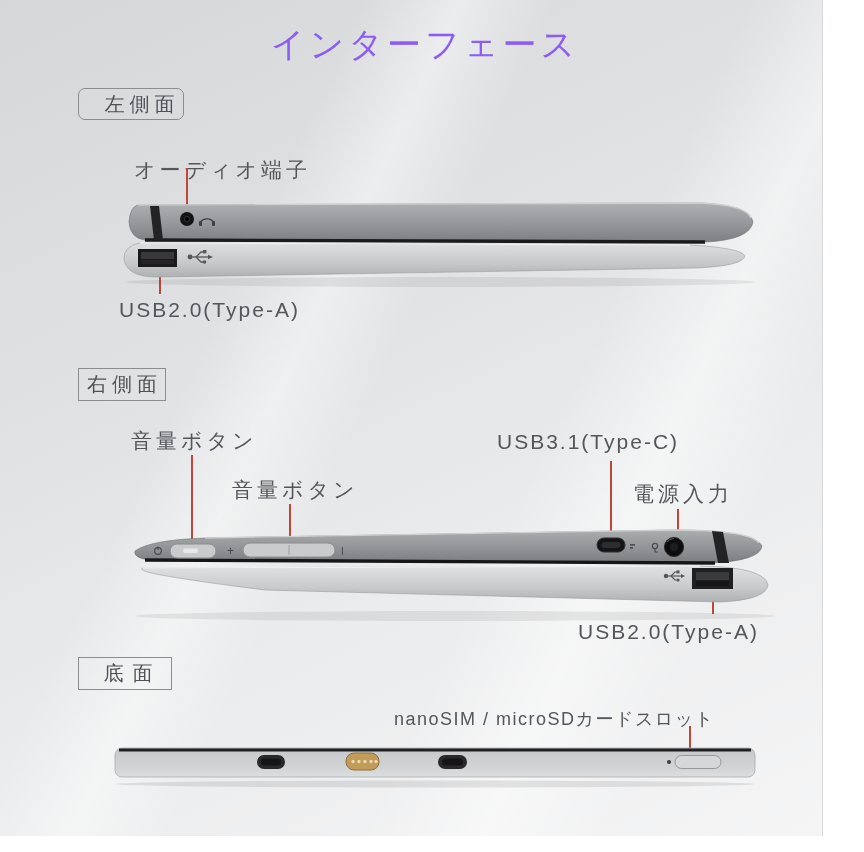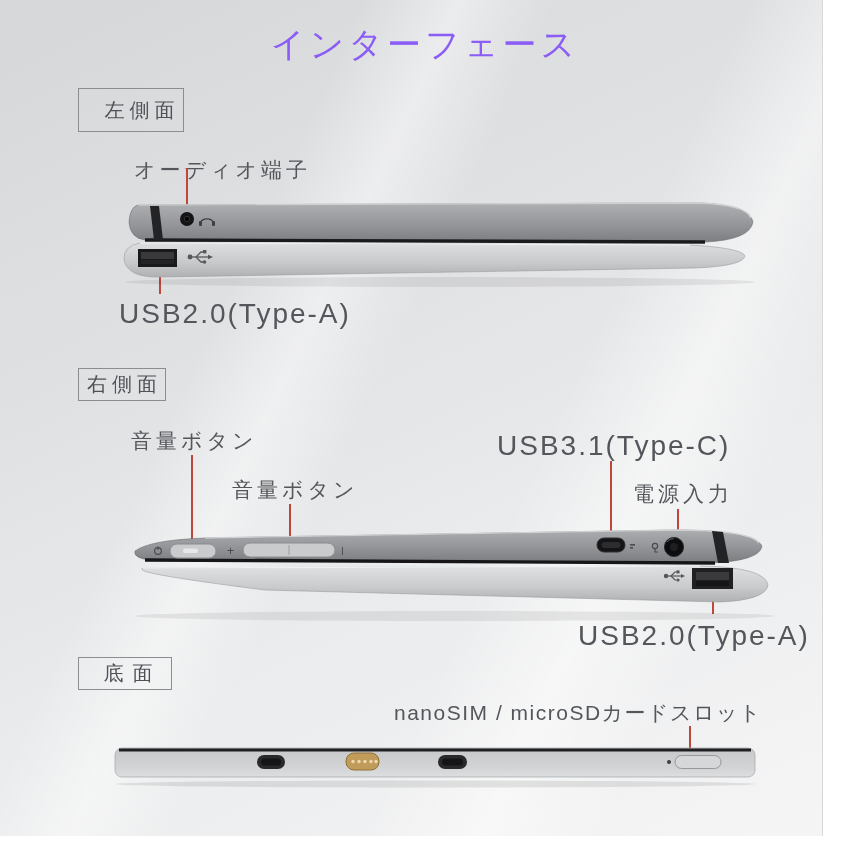--- a/index.html
+++ b/index.html
@@ -22,29 +22,29 @@
   }
   .page-title{
     position:absolute;left:0;top:22px;width:850px;text-align:center;
     font-size:34px;letter-spacing:4px;color:#8b5cf6;font-weight:400;
   }
   .section-box{
     position:absolute;border:1px solid #8b8d90;background:transparent;
     display:flex;align-items:center;justify-content:center;
     font-size:20px;color:#4e5156;
   }
-  .box-left   {left:78px;top:88px; width:106px;height:44px;letter-spacing:5px;padding-left:22px;box-sizing:border-box;}
+  .box-left   {left:78px;top:88px; width:106px;height:32px;letter-spacing:5px;padding-left:22px;box-sizing:border-box;border-radius:7px;}
   .box-right  {left:78px;top:368px;width:88px;height:33px;letter-spacing:5px;padding-left:5px;box-sizing:border-box;}
   .box-bottom {left:78px;top:657px;width:94px; height:33px;letter-spacing:9px;padding-left:15px;box-sizing:border-box;}
   .port-label{
     position:absolute;white-space:nowrap;color:#53565b;
   }
   .jp{font-size:21px;letter-spacing:4px;}
-  .lat{font-size:28px;letter-spacing:2px;}
-  .mix{font-size:21px;letter-spacing:1.5px;}
+  .lat{font-size:21px;letter-spacing:2px;}
+  .mix{font-size:18px;letter-spacing:1.5px;margin-top:8px;}
   .lbl-audio     {left:134px;top:156px;}
   .lbl-usb-left  {left:119px;top:298px;}
   .lbl-power     {left:131px;top:427px;}
   .lbl-volume    {left:232px;top:476px;}
   .lbl-usbc      {left:497px;top:430px;}
   .lbl-dcin      {left:633px;top:480px;}
   .lbl-usb-right {left:578px;top:620px;}
   .lbl-slot      {left:394px;top:699px;}
   .leader{
     position:absolute;width:2px;background:#bf463b;

